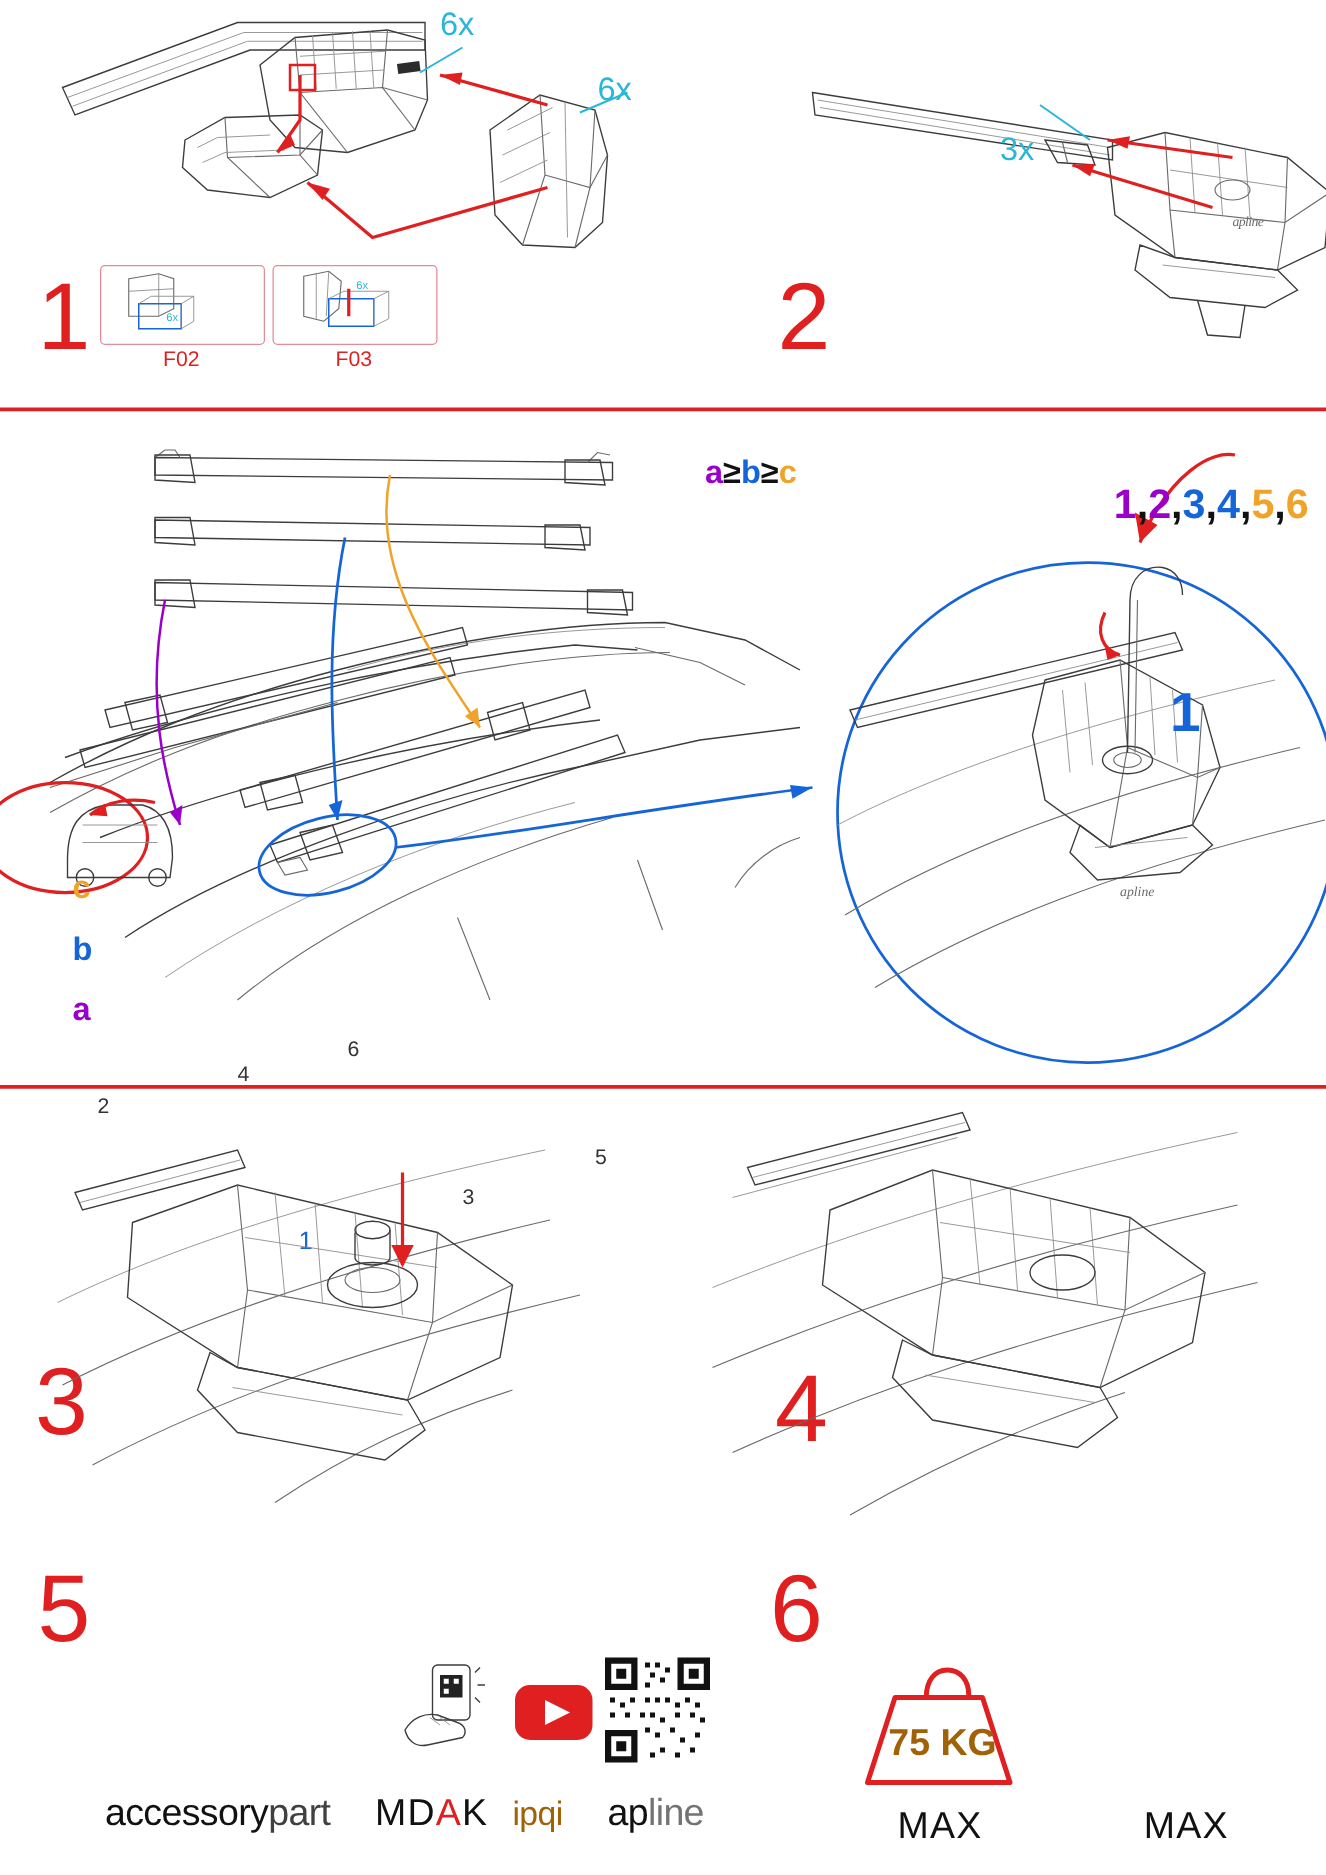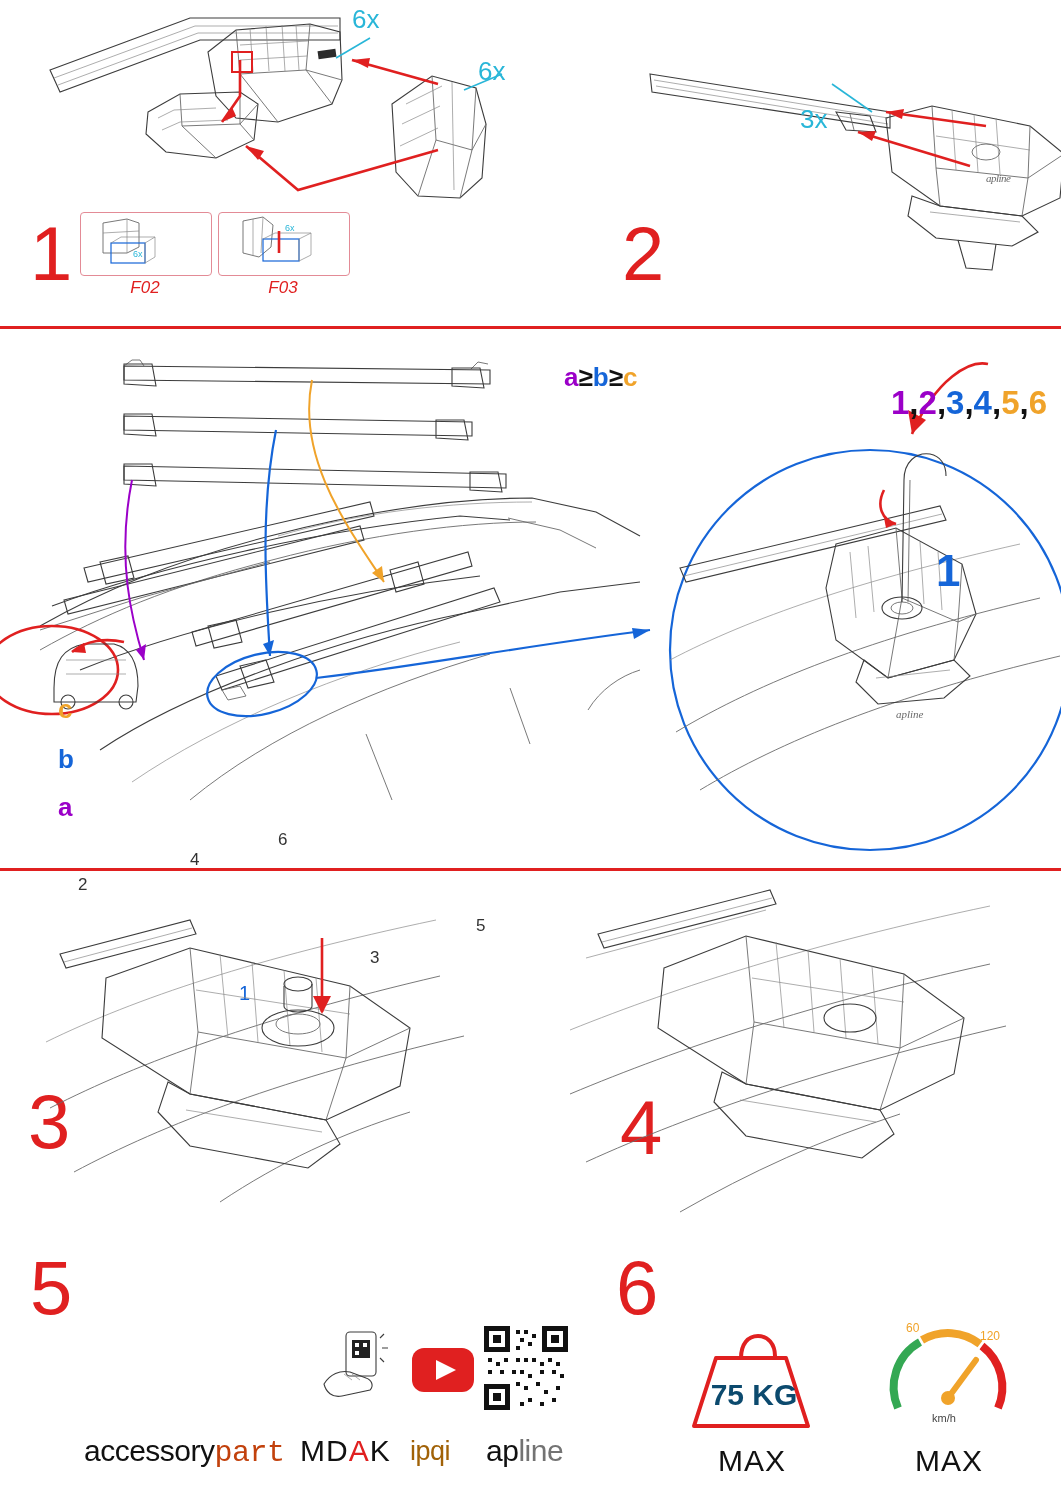--- a/index.html
+++ b/index.html
@@ -9,24 +9,24 @@
   .hr.top{top:326px;}
   .hr.mid{top:868px;}
   .panel{position:absolute;padding-left:40px;}
   .stepnum{position:absolute;font-family:"Liberation Sans",sans-serif;color:#e02020;font-weight:400;font-size:76px;line-height:1;letter-spacing:-2px;}
   .qty{position:absolute;color:#29b6d8;font-size:26px;font-family:"Liberation Sans",sans-serif;}
   .lbl{position:absolute;font-size:17px;}
   .abc{position:absolute;font-size:26px;font-weight:bold;}
   .ineq{position:absolute;font-size:26px;font-weight:bold;}
   .seq{position:absolute;font-size:33px;font-weight:bold;}
   .boxfo{position:absolute;border:1.5px solid #e38b96;border-radius:4px;background:#fff;}
-  .focap{position:absolute;color:#e02020;font-size:17px;text-align:center;width:100%;font-style:italic;}
+  .focap{position:absolute;color:#e02020;font-size:17px;text-align:center;width:100%;}
   .brand{position:absolute;font-size:30px;letter-spacing:-.5px;}
   .maxlbl{position:absolute;font-size:30px;color:#111;letter-spacing:1px;}
-  .kg{position:absolute;color:#0c4a6e;font-size:30px;font-weight:bold;}
+  .kg{position:absolute;color:#a16207;font-size:30px;font-weight:bold;}
   .fo3x{position:absolute;color:#3b3bc4;font-size:31px;letter-spacing:.5px;}
   svg{display:block;overflow:visible;}
   .ln{fill:none;stroke:#3c3c3c;stroke-width:1.1;}
   .ln2{fill:none;stroke:#6a6a6a;stroke-width:.9;}
   .lnthin{fill:none;stroke:#8a8a8a;stroke-width:.7;}
   .red{fill:none;stroke:#e02020;stroke-width:2.6;}
   .redf{fill:#e02020;}
   .blue{fill:none;stroke:#1565d8;stroke-width:2.2;}
   .cyan{fill:none;stroke:#29b6d8;stroke-width:1.6;}
   .purple{fill:none;stroke:#9b00c8;stroke-width:2;}
@@ -419,46 +419,34 @@
           <rect x="72" y="60" width="4" height="4"></rect>
           <rect x="44" y="72" width="4" height="4"></rect>
         <rect x="56" y="76" width="4" height="4"></rect>
           <rect x="68" y="72" width="4" height="4"></rect>
           <rect x="36" y="76" width="4" height="4"></rect>
       </g>
     </svg>
   </div>
 
   <div class="brand" style="left:84px;top:1434px;">
-    <span style="color:#111;">accessory</span><span style="color:#c2410c;font-family:Liberation Mono, monospace;">part</span>
+    <span style="color:#111;">accessory</span><span style="color:#404040;">part</span>
   </div>
   <div class="brand" style="left:300px;top:1434px;letter-spacing:1px;text-align:center;">
     <span style="color:#111;">MD</span><span style="color:#e02020;">A</span><span style="color:#111;">K</span>
   </div>
   <div class="brand" style="left:410px;top:1436px;color:#a16207;font-size:27px;">ipqi</div>
   <div class="brand" style="left:486px;top:1434px;">
     <span style="color:#111;">ap</span><span style="color:#737373;">line</span>
   </div>
 
   <div style="position:absolute;left:686px;top:1322px;width:130px;height:110px;">
     <svg width="130" height="110">
       <path d="M30,36 L100,36 L122,104 L8,104 Z" fill="none" stroke="#e02020" stroke-width="4" stroke-linejoin="round"></path>
       <path d="M55,36 C55,22 62,14 72,14 C82,14 89,22 89,34" fill="none" stroke="#e02020" stroke-width="4"></path>
     </svg>
   </div>
   <div class="kg" style="left:706px;top:1378px;width:96px;text-align:center;">75 KG</div>
   <div class="maxlbl" style="left:692px;top:1444px;width:120px;text-align:center;">MAX</div>
 
-  <div style="position:absolute;left:884px;top:1312px;width:130px;height:120px;">
-    <svg width="130" height="120">
-      <path d="M14,96 A52,52 0 0 1 36,30" fill="none" stroke="#34a853" stroke-width="8"></path>
-      <path d="M38,28 A52,52 0 0 1 96,32" fill="none" stroke="#f0a32a" stroke-width="8"></path>
-      <path d="M98,34 A52,52 0 0 1 114,96" fill="none" stroke="#e02020" stroke-width="8"></path>
-      <path d="M64,86 L92,48" stroke="#f0a32a" stroke-width="6" stroke-linecap="round" fill="none"></path>
-      <circle cx="64" cy="86" r="7" fill="#f0a32a"></circle>
-      <text x="22" y="20" fill="#f0a32a" font-size="12" font-family="Liberation Sans">60</text>
-      <text x="96" y="28" fill="#f0a32a" font-size="12" font-family="Liberation Sans">120</text>
-      <text x="48" y="110" fill="#444" font-size="11" font-family="Liberation Sans">km/h</text>
-    </svg>
-  </div>
   <div class="maxlbl" style="left:884px;top:1444px;width:130px;text-align:center;">MAX</div>
 
 </div>
 
 </body></html>

